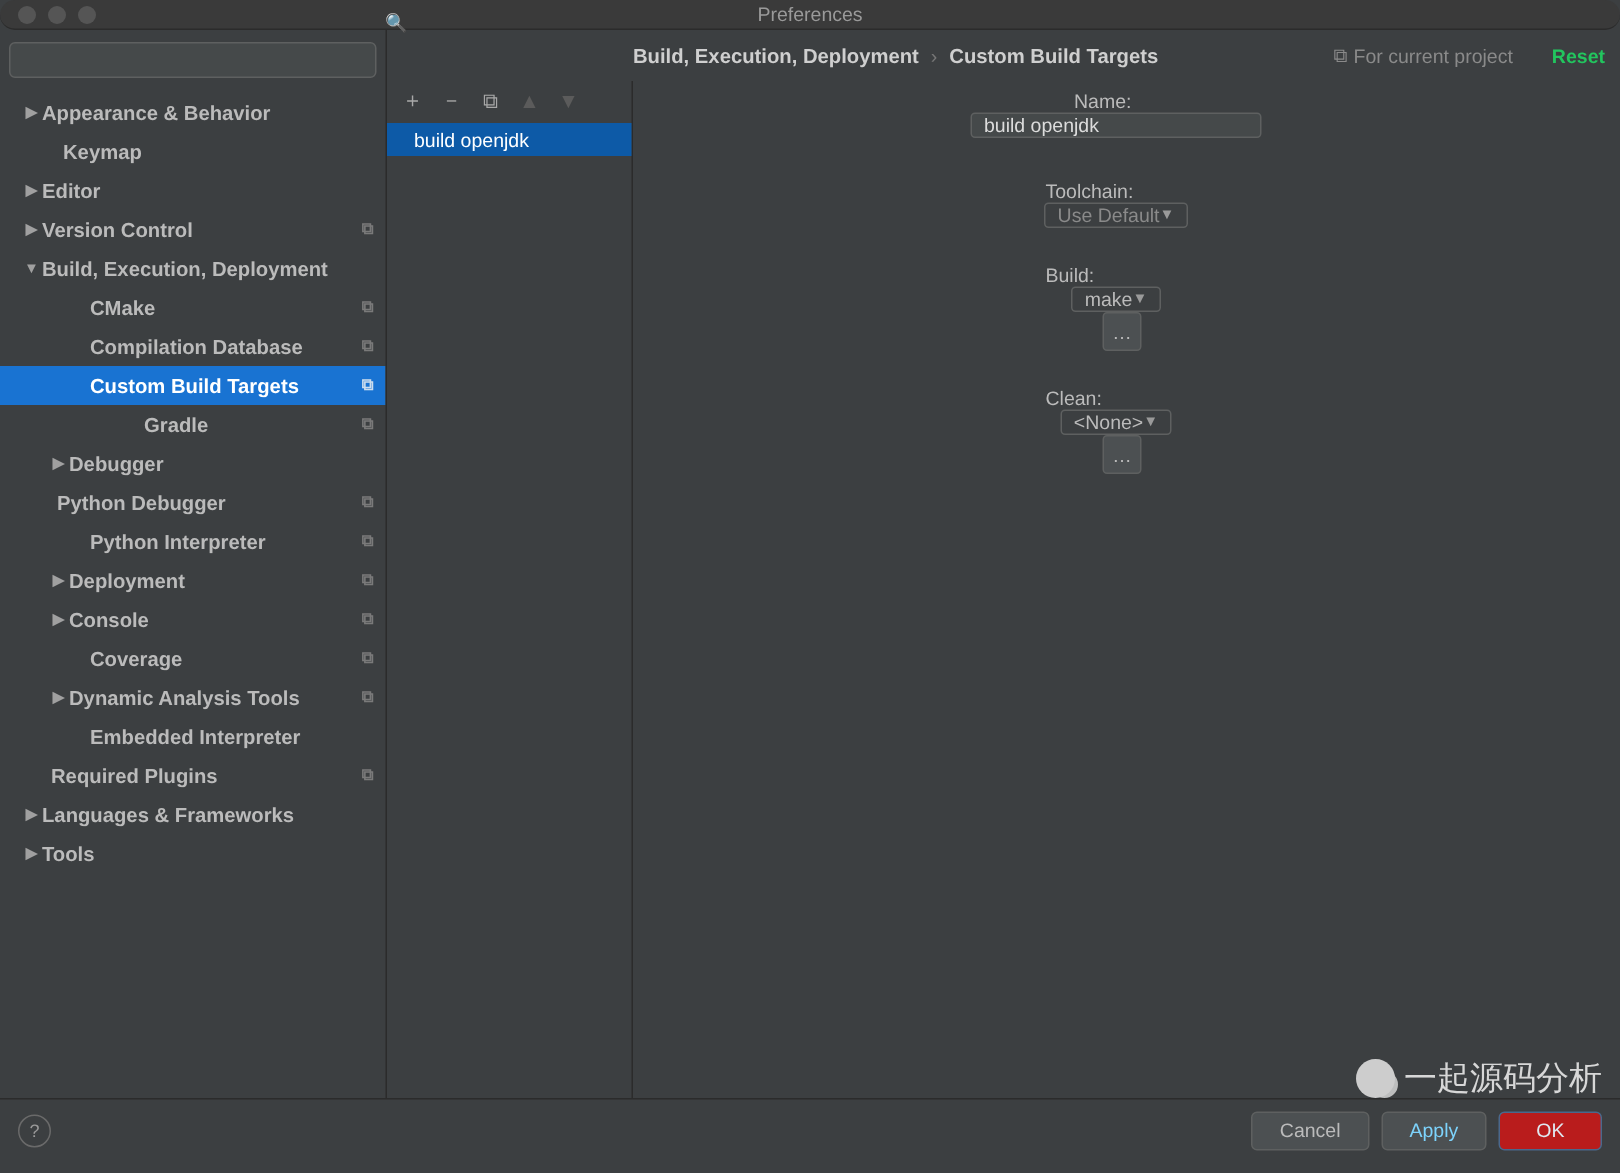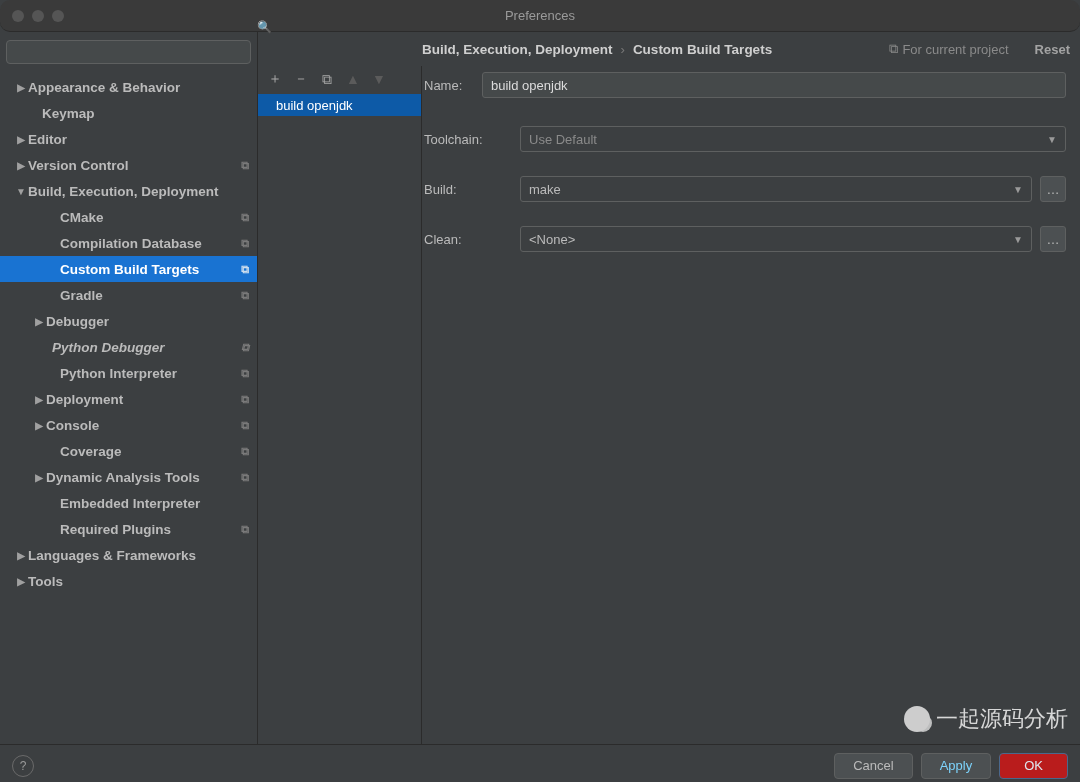--- a/index.html
+++ b/index.html
@@ -7,21 +7,21 @@
   font-family: -apple-system, BlinkMacSystemFont, "Segoe UI", sans-serif;
   font-size: 13px;
   background: #3c3f41;
   color: #bbbbbb;
   width: 1080px;
   height: 782px;
   overflow: hidden;
   position: relative;
 }
 .titlebar {
-  height: 32px;
+  height: 20px;
   background: #3a3a3a;
   border-bottom: 1px solid #2b2b2b;
   display: flex;
   align-items: center;
   position: relative;
   border-radius: 10px;
 }
 .traffic-lights {
   display: flex;
   gap: 8px;
@@ -174,32 +174,33 @@
 }
 .scope {
   color: #8a8a8a;
   font-size: 13px;
   display: flex;
   align-items: center;
   gap: 4px;
   margin-left: auto;
 }
 .reset {
-  color: #a3a3a3;
+  color: #22c55e;
   font-weight: 600;
   cursor: pointer;
   margin-left: 18px;
 }
 .form {
   padding: 4px 14px 0 0;
 }
 .form-row {
   display: flex;
   align-items: center;
   margin-bottom: 24px;
+  flex-direction: column;
 }
 .form-row.first { margin-top: 2px; margin-bottom: 28px; }
 .form-label {
   width: 98px;
   padding-left: 2px;
   color: #bbbbbb;
   font-size: 13px;
 }
 .text-input {
   flex: 1;
@@ -358,64 +359,64 @@
         <div class="tree-item" style="padding-left: 46px;">
           <span class="arrow"></span>
           <span class="label">Compilation Database</span>
           <span class="badge-icon">⧉</span>
         </div>
         <div class="tree-item selected" style="padding-left: 46px;">
           <span class="arrow"></span>
           <span class="label">Custom Build Targets</span>
           <span class="badge-icon">⧉</span>
         </div>
+        <div class="tree-item" style="padding-left: 46px; gap: 36px;">
+          <span class="arrow"></span>
+          <span class="label">Gradle</span>
+          <span class="badge-icon">⧉</span>
+        </div>
+        <div class="tree-item" style="padding-left: 32px;">
+          <span class="arrow">▶</span>
+          <span class="label">Debugger</span>
+        </div>
+        <div class="tree-item" style="padding-left: 24px;">
+          <span class="arrow"></span>
+          <span class="label">Python Debugger</span>
+          <span class="badge-icon">⧉</span>
+        </div>
         <div class="tree-item" style="padding-left: 46px;">
           <span class="arrow"></span>
-          <span class="label">Gradle</span>
+          <span class="label">Python Interpreter</span>
           <span class="badge-icon">⧉</span>
         </div>
         <div class="tree-item" style="padding-left: 32px;">
           <span class="arrow">▶</span>
-          <span class="label">Debugger</span>
-        </div>
-        <div class="tree-item" style="padding-left: 38px; font-style: italic;">
-          <span class="arrow"></span>
-          <span class="label">Python Debugger</span>
+          <span class="label">Deployment</span>
+          <span class="badge-icon">⧉</span>
+        </div>
+        <div class="tree-item" style="padding-left: 32px;">
+          <span class="arrow">▶</span>
+          <span class="label">Console</span>
           <span class="badge-icon">⧉</span>
         </div>
         <div class="tree-item" style="padding-left: 46px;">
           <span class="arrow"></span>
-          <span class="label">Python Interpreter</span>
+          <span class="label">Coverage</span>
           <span class="badge-icon">⧉</span>
         </div>
         <div class="tree-item" style="padding-left: 32px;">
           <span class="arrow">▶</span>
-          <span class="label">Deployment</span>
-          <span class="badge-icon">⧉</span>
-        </div>
-        <div class="tree-item" style="padding-left: 32px;">
-          <span class="arrow">▶</span>
-          <span class="label">Console</span>
+          <span class="label">Dynamic Analysis Tools</span>
           <span class="badge-icon">⧉</span>
         </div>
         <div class="tree-item" style="padding-left: 46px;">
           <span class="arrow"></span>
-          <span class="label">Coverage</span>
-          <span class="badge-icon">⧉</span>
-        </div>
-        <div class="tree-item" style="padding-left: 32px;">
-          <span class="arrow">▶</span>
-          <span class="label">Dynamic Analysis Tools</span>
-          <span class="badge-icon">⧉</span>
-        </div>
-        <div class="tree-item" style="padding-left: 46px;">
-          <span class="arrow"></span>
           <span class="label">Embedded Interpreter</span>
         </div>
-        <div class="tree-item" style="padding-left: 46px;">
+        <div class="tree-item" style="padding-left: 20px;">
           <span class="arrow"></span>
           <span class="label">Required Plugins</span>
           <span class="badge-icon">⧉</span>
         </div>
         <div class="tree-item" style="padding-left: 14px;">
           <span class="arrow">▶</span>
           <span class="label">Languages &amp; Frameworks</span>
         </div>
         <div class="tree-item" style="padding-left: 14px;">
           <span class="arrow">▶</span>

